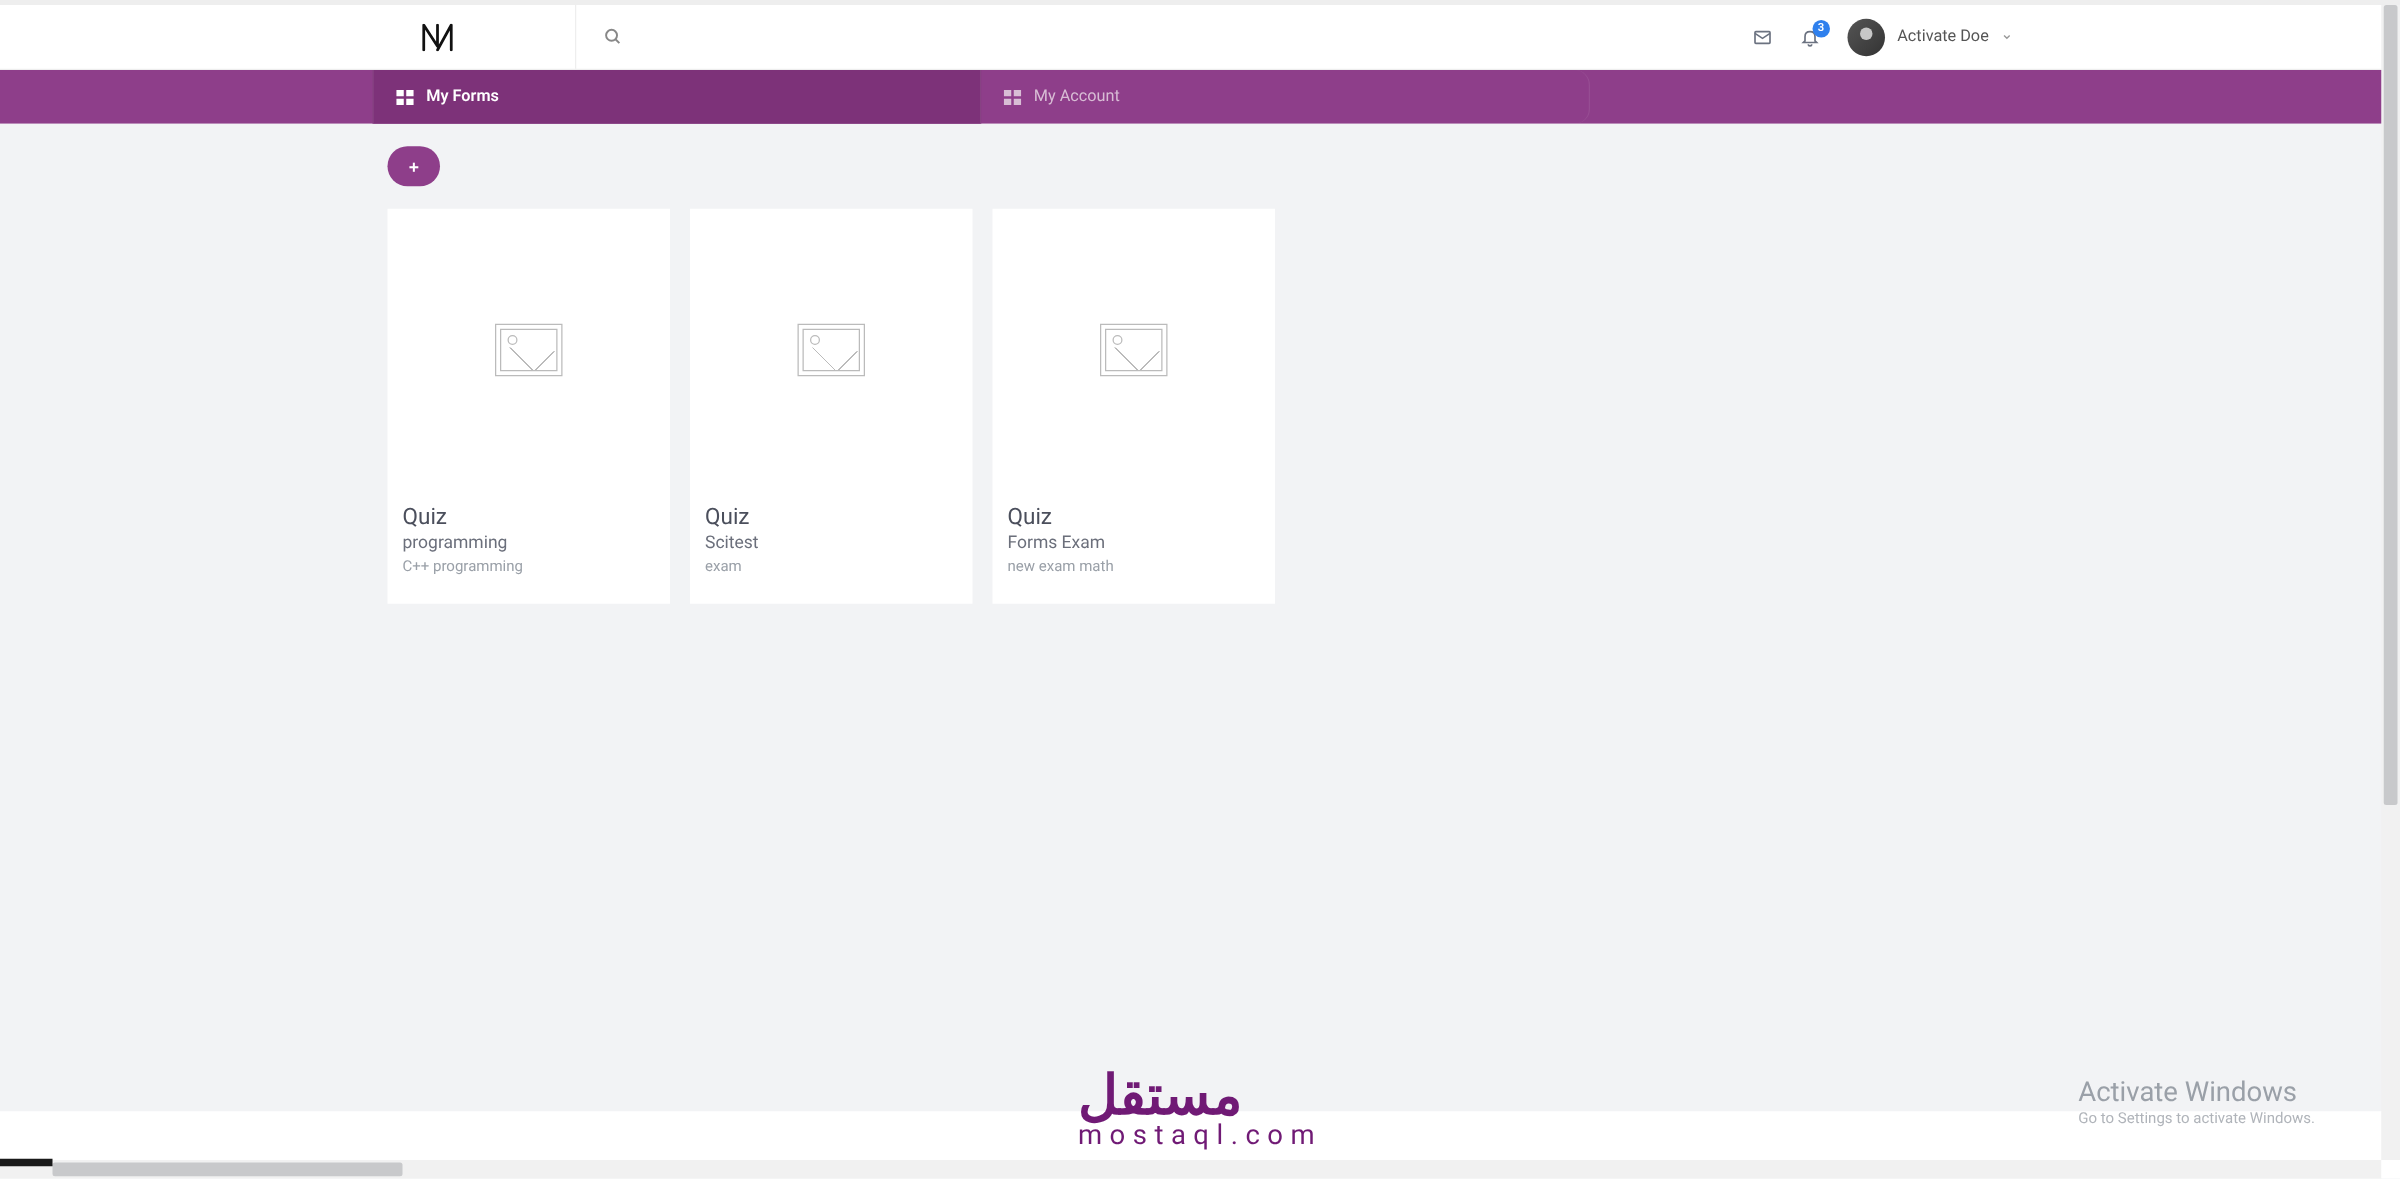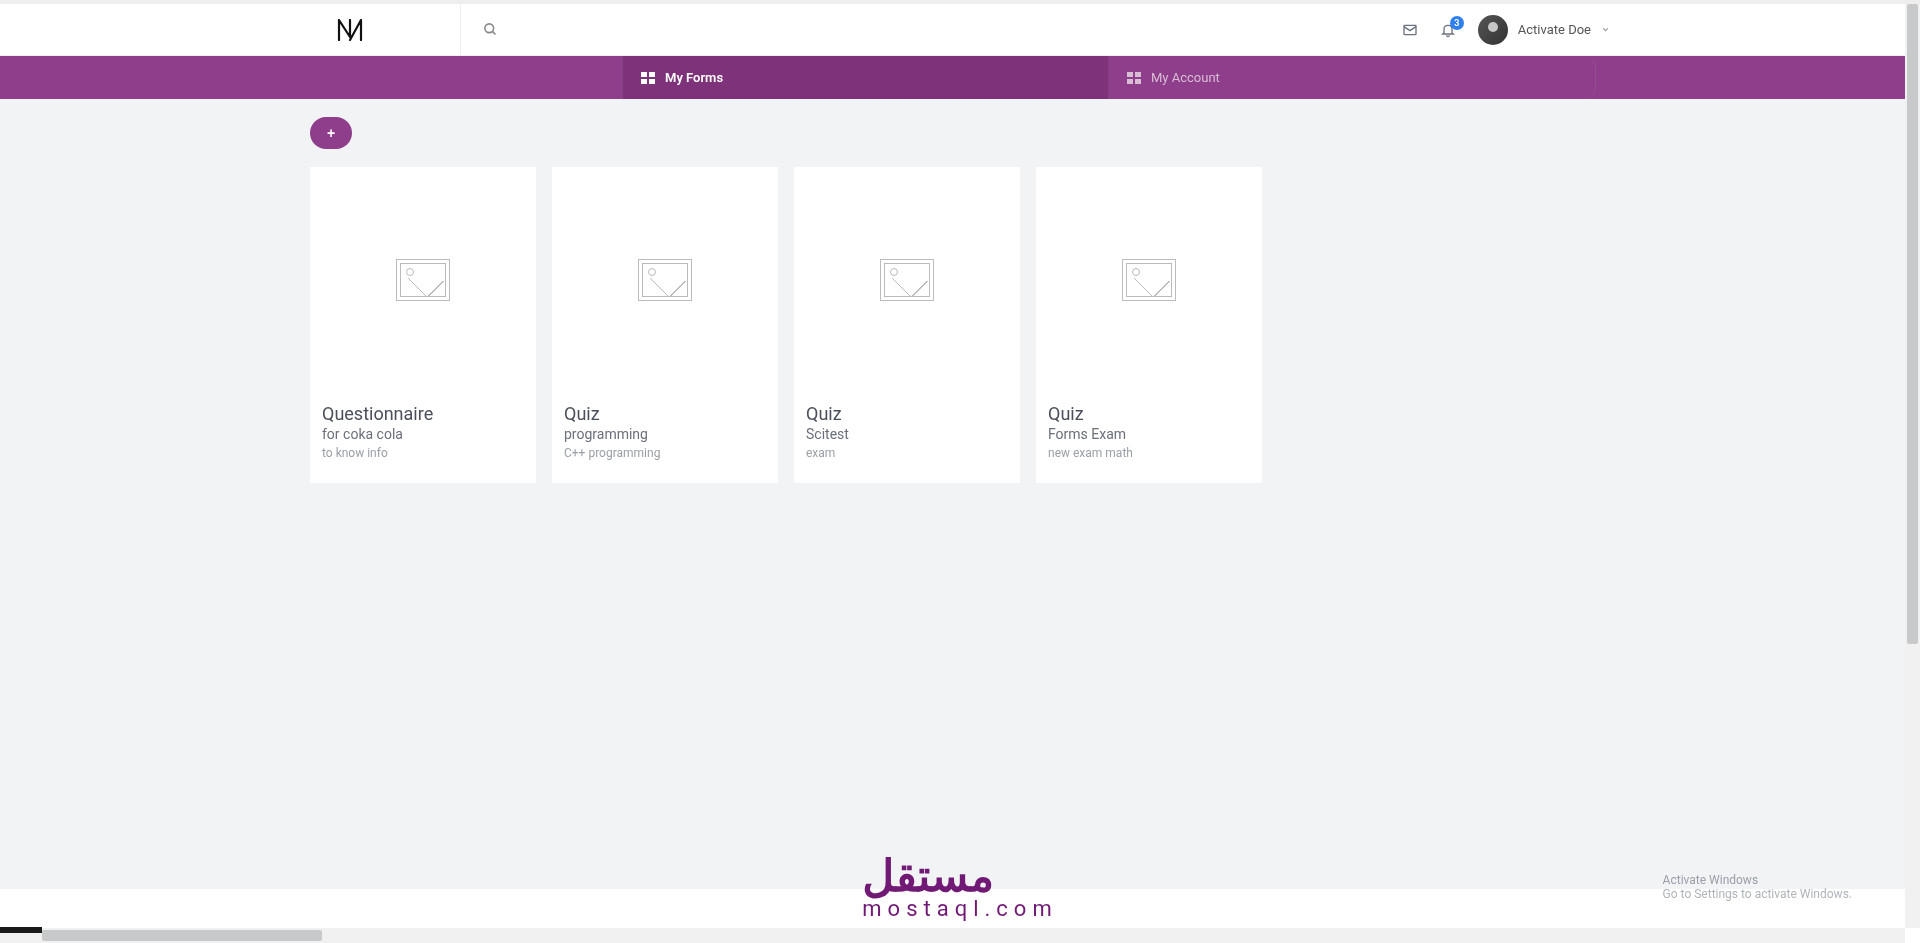--- a/index.html
+++ b/index.html
@@ -115,21 +115,20 @@
     }
     
     .nav-bar {
       background: #8e3e8a;
       height: 43px;
       display: flex;
     }
     .nav-inner {
       display: flex;
       width: 100%;
-      justify-content: center;
     }
     .nav-item {
       display: flex;
       align-items: center;
       gap: 10px;
       color: #d8bdd5;
       font-size: 13px;
       padding: 0 12px;
       cursor: pointer;
     }
@@ -269,21 +268,21 @@
       margin-top: -6px;
     }
     .activate {
       position: absolute;
       right: 68px;
       bottom: 42px;
       color: #8a8f98;
       pointer-events: none;
     }
     .activate-title {
-      font-size: 12px;
+      font-size: 22px;
       color: #9aa0a8;
     }
     .activate-sub {
       font-size: 12px;
       color: #b0b4ba;
     }
     .white-footer {
       position: absolute;
       bottom: 0;
       left: 0;
@@ -409,67 +408,55 @@
   </div>
 </div>
 
 <div class="main">
   <div class="content-wrap">
     <button class="add-btn">
       <span>+</span>
     </button>
     <div class="cards-row">
 
+
       <div class="card">
         <div class="card-image">
           <div class="img-placeholder">
               <div class="img-placeholder-inner"></div>
             </div>
         </div>
         <div class="card-body">
-          <div class="card-type">Questionnaire</div>
-          <div class="card-title">for coka cola</div>
-          <div class="card-desc">to know info</div>
+          <div class="card-type">Quiz</div>
+          <div class="card-title">programming</div>
+          <div class="card-desc">C++ programming</div>
         </div>
       </div>
 
       <div class="card">
         <div class="card-image">
           <div class="img-placeholder">
               <div class="img-placeholder-inner"></div>
             </div>
         </div>
         <div class="card-body">
           <div class="card-type">Quiz</div>
-          <div class="card-title">programming</div>
-          <div class="card-desc">C++ programming</div>
+          <div class="card-title">Scitest</div>
+          <div class="card-desc">exam</div>
         </div>
       </div>
 
       <div class="card">
         <div class="card-image">
           <div class="img-placeholder">
               <div class="img-placeholder-inner"></div>
             </div>
         </div>
         <div class="card-body">
           <div class="card-type">Quiz</div>
-          <div class="card-title">Scitest</div>
-          <div class="card-desc">exam</div>
-        </div>
-      </div>
-
-      <div class="card">
-        <div class="card-image">
-          <div class="img-placeholder">
-              <div class="img-placeholder-inner"></div>
-            </div>
-        </div>
-        <div class="card-body">
-          <div class="card-type">Quiz</div>
           <div class="card-title">Forms Exam</div>
           <div class="card-desc">new exam math</div>
         </div>
       </div>
 
     </div>
   </div>
 </div>
 
 <div class="white-footer"></div>

